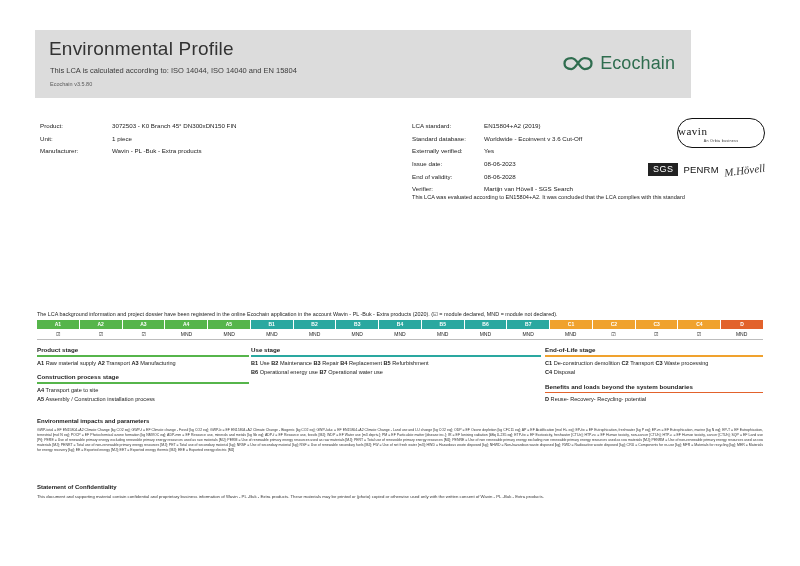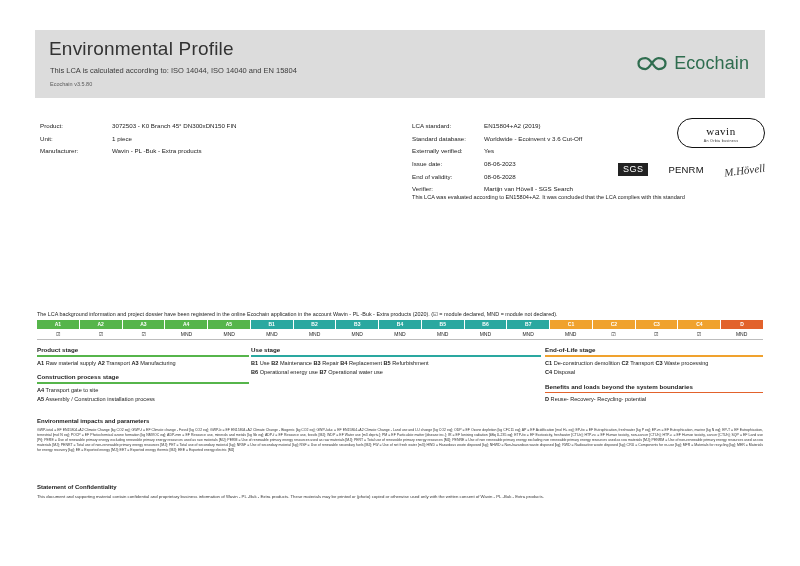--- a/index.html
+++ b/index.html
@@ -12,21 +12,21 @@
     position: relative;
     width: 800px;
     height: 566px;
     background: #ffffff;
     overflow: hidden;
   }
   
   .header {
     position: absolute;
     left: 35px; top: 30px;
-    width: 730px; height: 68px;
+    width: 656px; height: 68px;
     background: #dcdcdc;
   }
   .header-title {
     position: absolute;
     left: 14px; top: 8px;
     font-size: 19px;
     color: #333333;
     letter-spacing: 0.2px;
   }
   .header-sub {
@@ -89,42 +89,42 @@
     position: absolute;
     right: 35px; top: 118px;
     width: 88px; height: 30px;
     border: 1px solid #111;
     border-radius: 15px;
     background: #fff;
   }
   .wavin-word {
     position: absolute;
     left: 0; right: 0; top: 6px;
-    text-align: center;
+    text-align: left;
     font-size: 11px;
     color: #111;
     letter-spacing: 0.5px;
     font-family: "Liberation Serif", serif;
   }
   .wavin-tag {
     position: absolute;
     left: 0; right: 0; top: 20px;
     text-align: center;
     font-size: 3.6px;
     color: #333;
     letter-spacing: 0.3px;
   }
   .cert-row {
     position: absolute;
     right: 35px; top: 163px;
     width: 135px;
     display: flex;
     align-items: center;
     justify-content: flex-end;
-    gap: 20px;
+    gap: 5px;
   }
   .sgs-box {
     background: #222;
     color: #fff;
     font-size: 9px;
     padding: 1px 5px 2px 5px;
     letter-spacing: 0.5px;
   }
   .search-word {
     font-size: 9.5px;

